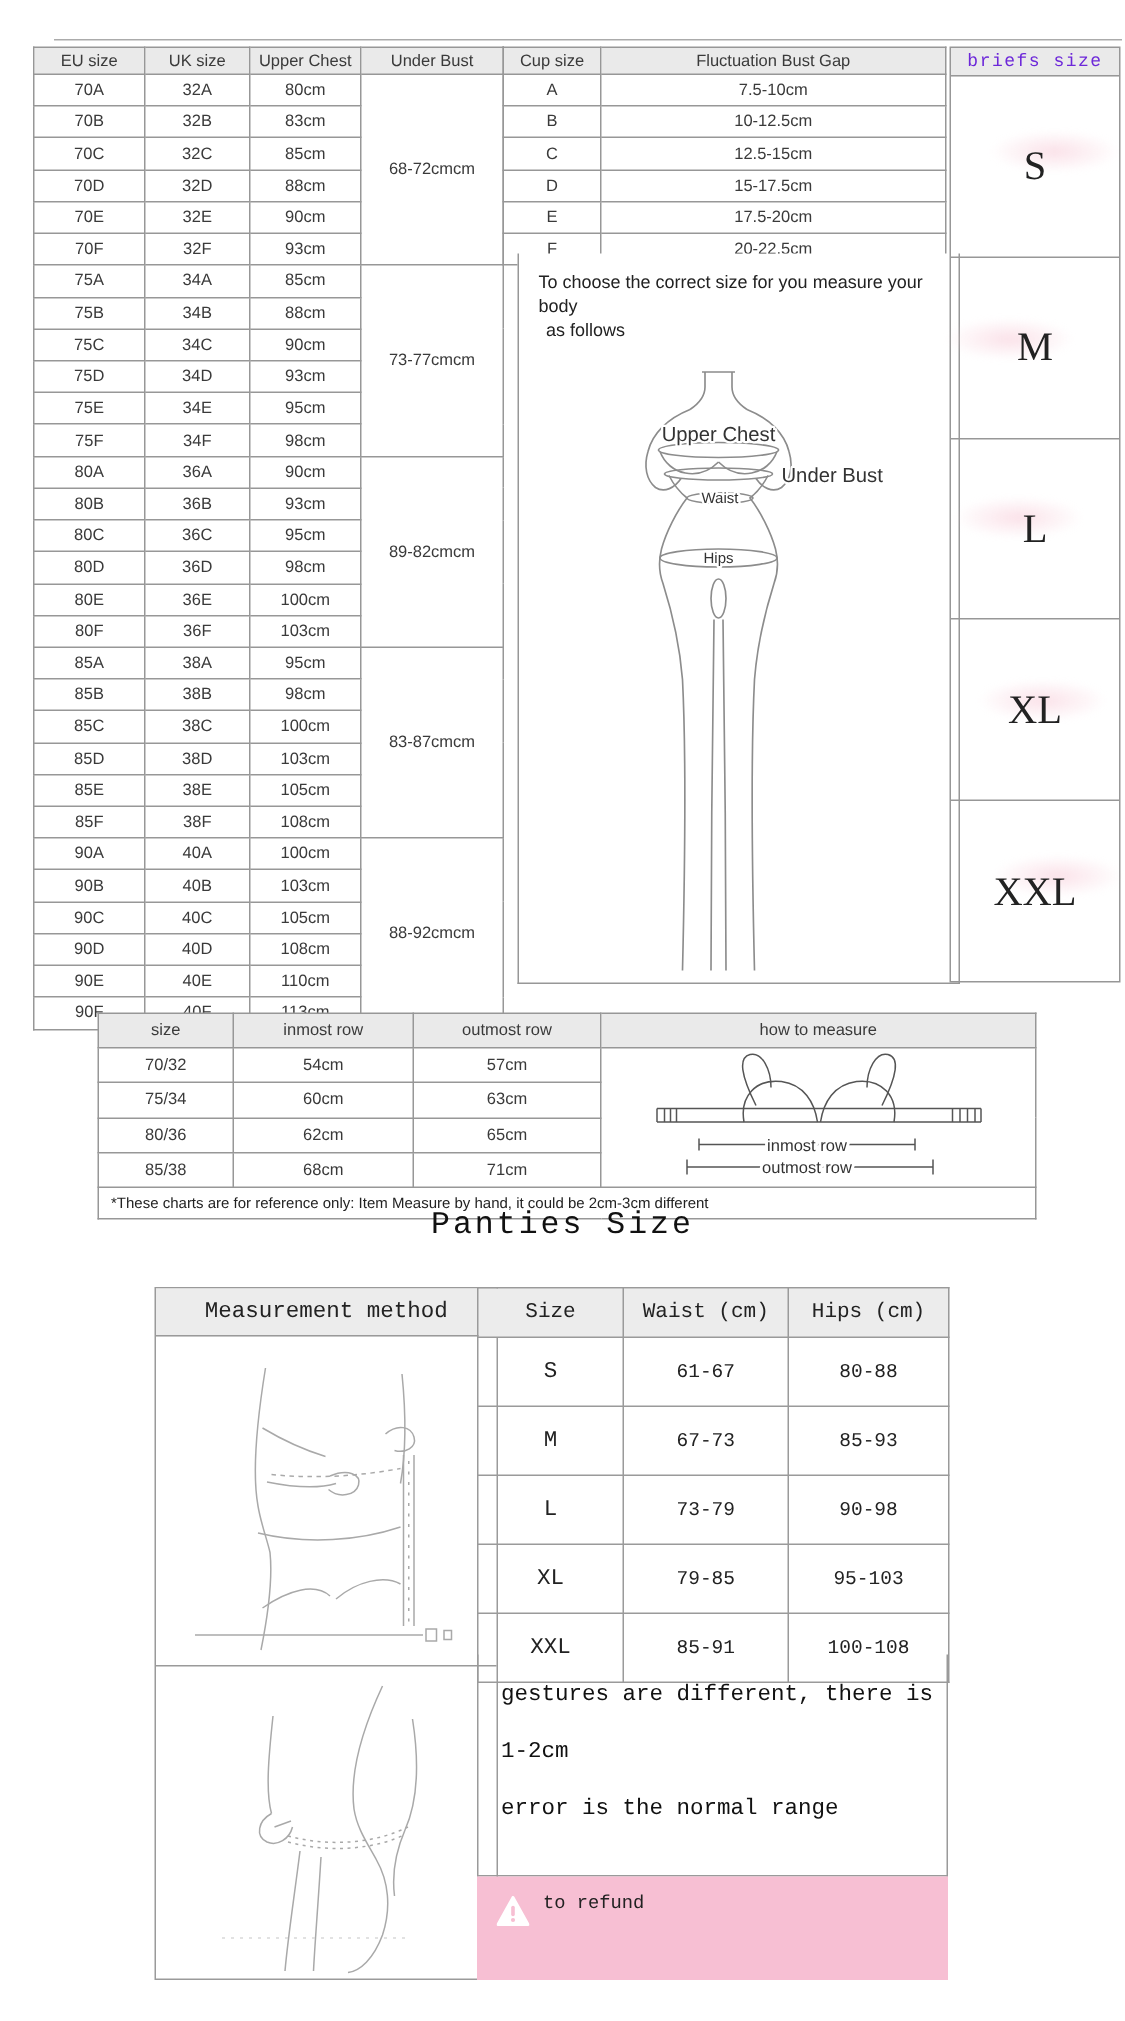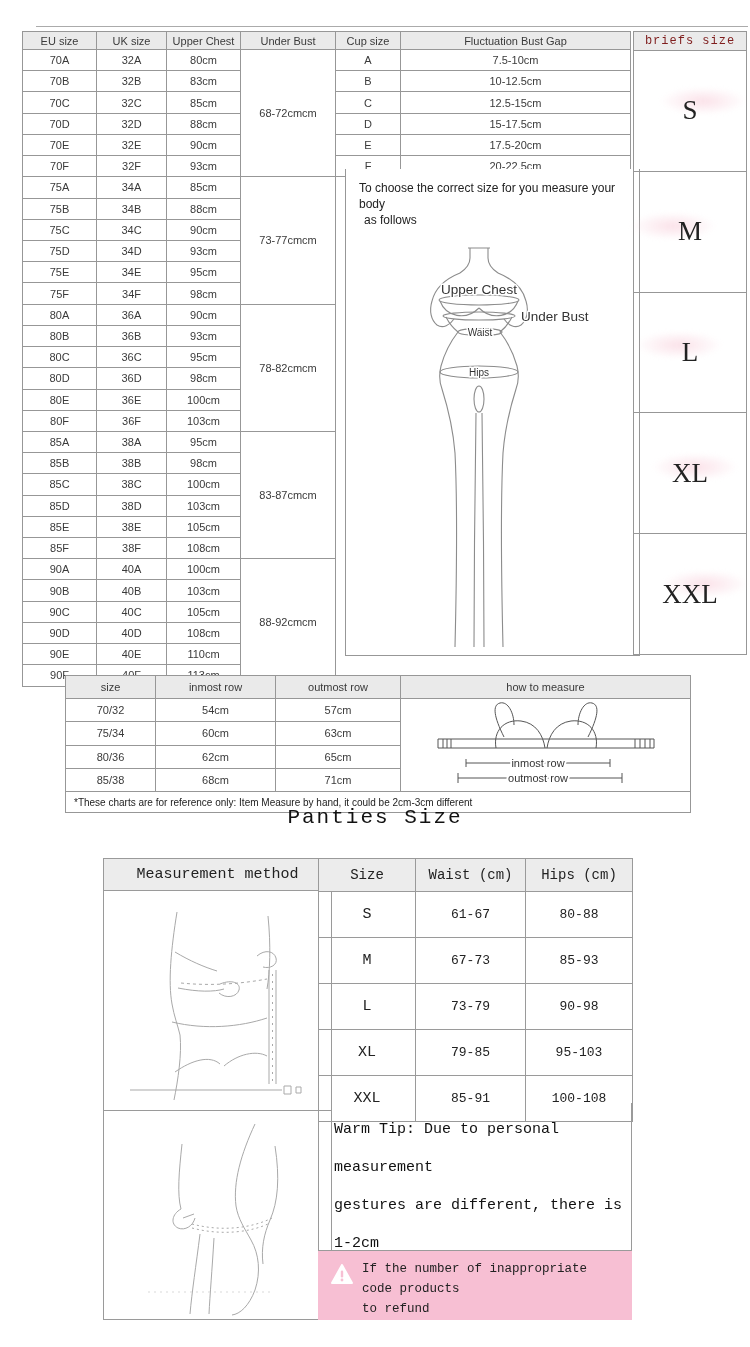--- a/index.html
+++ b/index.html
@@ -23,21 +23,21 @@
   #mannequin{position:absolute;left:48px;top:74px;}
   #mannequin path,#mannequin ellipse{fill:none;stroke:#8c8c8c;stroke-width:1.1;}
   #mannequin text{font-family:"Liberation Sans",sans-serif;fill:#333;
         paint-order:stroke;stroke:#fff;stroke-width:3px;stroke-linejoin:round;}
 
   
   #briefs-col{position:absolute;left:633px;top:31px;width:114px;height:624px;
         border:1px solid #979797;display:flex;flex-direction:column;box-sizing:border-box;}
   #briefs-col .hd{height:18px;background:#eaeaea;border-bottom:1px solid #979797;
         font-family:"Liberation Mono",monospace;font-size:12px;letter-spacing:1px;
-        display:flex;align-items:center;justify-content:center;color:#7f1d1d;}
+        display:flex;align-items:center;justify-content:center;color:#6d28d9;}
   .briefs-cell{flex:1;position:relative;border-bottom:1px solid #979797;
         display:flex;align-items:center;justify-content:center;}
   .briefs-cell:last-child{border-bottom:none;}
   .briefs-cell .lbl{font-family:"Liberation Serif",serif;font-size:27px;color:#222;z-index:1;}
   .smudge{position:absolute;width:86px;height:28px;border-radius:50%;
         background:radial-gradient(closest-side,rgba(248,206,218,.6),rgba(248,206,218,0));
         filter:blur(2px);}
 
   
   #band-table{position:absolute;left:65px;top:675px;width:625px;}
@@ -161,21 +161,21 @@
         </tr>
         <tr>
           <td>75F</td>
           <td>34F</td>
           <td>98cm</td>
         </tr>
         <tr>
           <td>80A</td>
           <td>36A</td>
           <td>90cm</td>
-          <td rowspan="6">78-82cmcm</td>
+          <td rowspan="6">89-82cmcm</td>
         </tr>
         <tr>
           <td>80B</td>
           <td>36B</td>
           <td>93cm</td>
         </tr>
         <tr>
           <td>80C</td>
           <td>36C</td>
           <td>95cm</td>
@@ -480,29 +480,27 @@
         </tr>
         <tr>
           <td class="sz">XXL</td>
           <td class="num">85-91</td>
           <td class="num">100-108</td>
         </tr>
       </tbody>
   </table>
 
   <div id="warm-box">
-      <div>Warm Tip: Due to personal measurement</div>
       <div>gestures are different, there is 1-2cm</div>
       <div>error is the normal range</div>
     </div>
 
   <div id="notice-box">
     <svg id="notice-icon" width="22" height="20" viewBox="0 0 22 20">
       <polygon points="11,1 21,19 1,19" fill="#ffffff" stroke="#ffffff" stroke-width="2" stroke-linejoin="round"></polygon>
       <rect x="9.8" y="6.5" width="2.4" height="7" rx="1.2" fill="#F7BFD3"></rect>
       <circle cx="11" cy="16" r="1.4" fill="#F7BFD3"></circle>
     </svg>
     <div id="notice-lines">
-        <div>If the number of inappropriate code products</div>
         <div>to refund</div>
       </div>
   </div>
 </div>
 
 </body></html>

